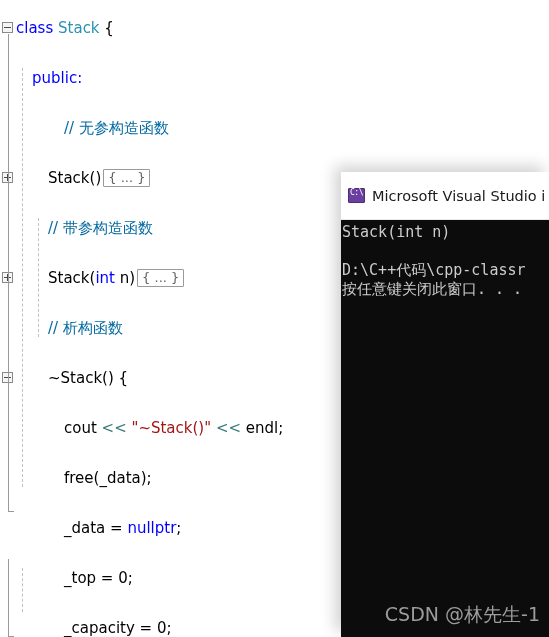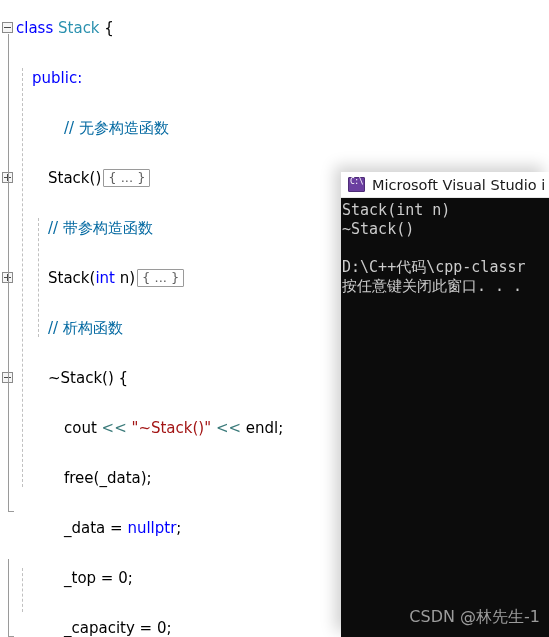--- a/index.html
+++ b/index.html
@@ -110,21 +110,21 @@
     position: absolute;
     left: 341px;
     top: 172px;
     width: 208px;
     height: 465px;
     background: #0c0c0c;
     box-shadow: -6px -6px 14px rgba(0,0,0,0.18);
     overflow: hidden;
   }
   #console-titlebar {
-    height: 26px;
+    height: 48px;
     background: #ffffff;
     display: flex;
     align-items: center;
     padding-left: 7px;
     box-sizing: border-box;
     border-bottom: 1px solid #e8e8e8;
   }
   #console-icon {
     width: 17px;
     height: 15px;
@@ -168,30 +168,30 @@
   .console-line {
     height: 19px;
     white-space: pre;
     overflow: hidden;
   }
   #watermark {
     position: absolute;
     right: 9px;
     bottom: 9px;
     font-family: "DejaVu Sans", sans-serif;
-    font-size: 16px;
+    font-size: 19px;
     color: #9c9c9c;
     white-space: nowrap;
   }
 </style>
 </head>
 <body>
 
 <div id="editor"><div class="code-line" style="top: 0px; padding-left: 16px;"><span class="glyph"></span><span class="kw">class</span><span class="plain"> </span><span class="type">Stack</span><span class="plain"> {</span></div><div class="code-line" style="top: 25px; padding-left: 32px;"><span class="kw">public:</span></div><div class="code-line" style="top: 50px; padding-left: 64px;"><span class="cmt">// 无参构造函数</span></div><div class="code-line" style="top: 75px; padding-left: 48px;"><span class="glyph plus"></span><span class="plain">Stack()</span><span class="collapsed">{ ... }</span></div><div class="code-line" style="top: 100px; padding-left: 48px;"><span class="cmt">// 带参构造函数</span></div><div class="code-line" style="top: 125px; padding-left: 48px;"><span class="glyph plus"></span><span class="plain">Stack(</span><span class="kw">int</span><span class="plain"> n)</span><span class="collapsed">{ ... }</span></div><div class="code-line" style="top: 150px; padding-left: 48px;"><span class="cmt">// 析构函数</span></div><div class="code-line" style="top: 175px; padding-left: 48px;"><span class="glyph"></span><span class="plain">~Stack() {</span></div><div class="code-line" style="top: 200px; padding-left: 64px;"><span class="plain">cout </span><span class="op">&lt;&lt; </span><span class="str">"~Stack()"</span><span class="op"> &lt;&lt; </span><span class="plain">endl;</span></div><div class="code-line" style="top: 225px; padding-left: 64px;"><span class="plain">free(_data);</span></div><div class="code-line" style="top: 250px; padding-left: 64px;"><span class="plain">_data = </span><span class="kw">nullptr</span><span class="plain">;</span></div><div class="code-line" style="top: 275px; padding-left: 64px;"><span class="plain">_top = 0;</span></div><div class="code-line" style="top: 300px; padding-left: 64px;"><span class="plain">_capacity = 0;</span></div><div class="rail" style="top: 18px; height: 477px;"></div><div class="rail-end" style="top: 495px;"></div><div class="rail" style="top: 543px; height: 77px;"></div><div class="rail-end" style="top: 620px;"></div><div class="guide" style="left: 22px; top: 52px; height: 419px;"></div><div class="guide" style="left: 38px; top: 202px; height: 119px;"></div><div class="guide" style="left: 22px; top: 552px; height: 44px;"></div><div class="rail" style="left: 8px; top: 193px; height: 152px;"></div></div>
 
 <div id="console">
   <div id="console-titlebar">
     <div id="console-icon"></div>
     <div id="console-title">Microsoft Visual Studio i</div>
   </div>
-  <div id="console-body"><div class="console-line">Stack(int n)</div><div class="console-line">~Stack()</div><div class="console-line"></div><div class="console-line">D:\C++代码\cpp-classr</div><div class="console-line">按任意键关闭此窗口. . .</div></div>
+  <div id="console-body"><div class="console-line">Stack(int n)</div><div class="console-line"></div><div class="console-line">D:\C++代码\cpp-classr</div><div class="console-line">按任意键关闭此窗口. . .</div></div>
   <div id="watermark">CSDN @林先生-1</div>
 </div>
 
 </body></html>

